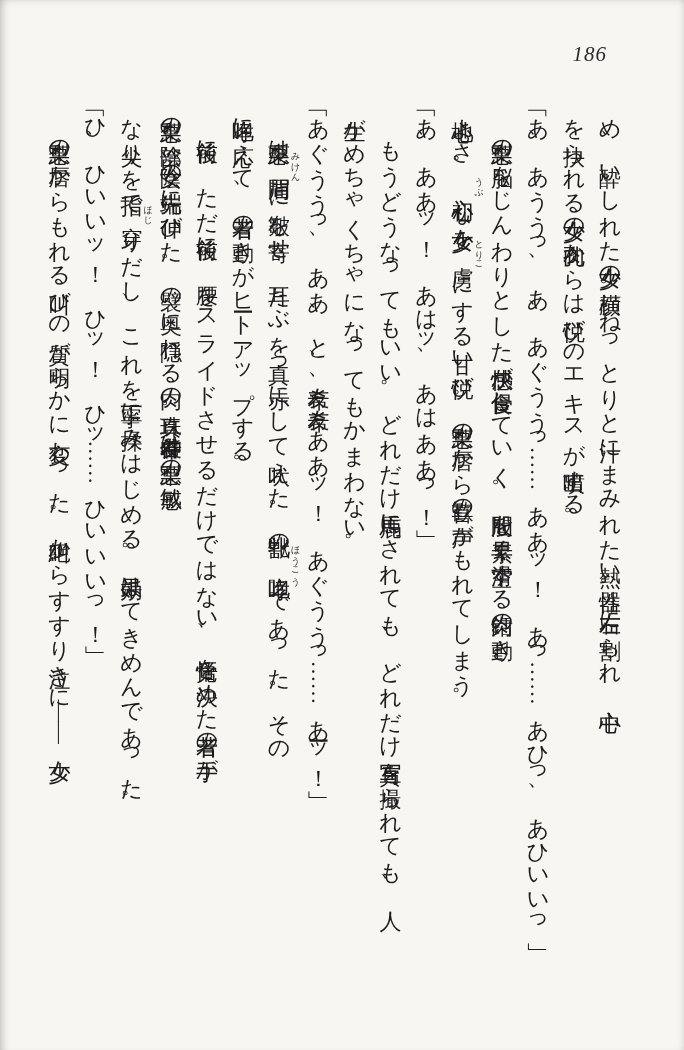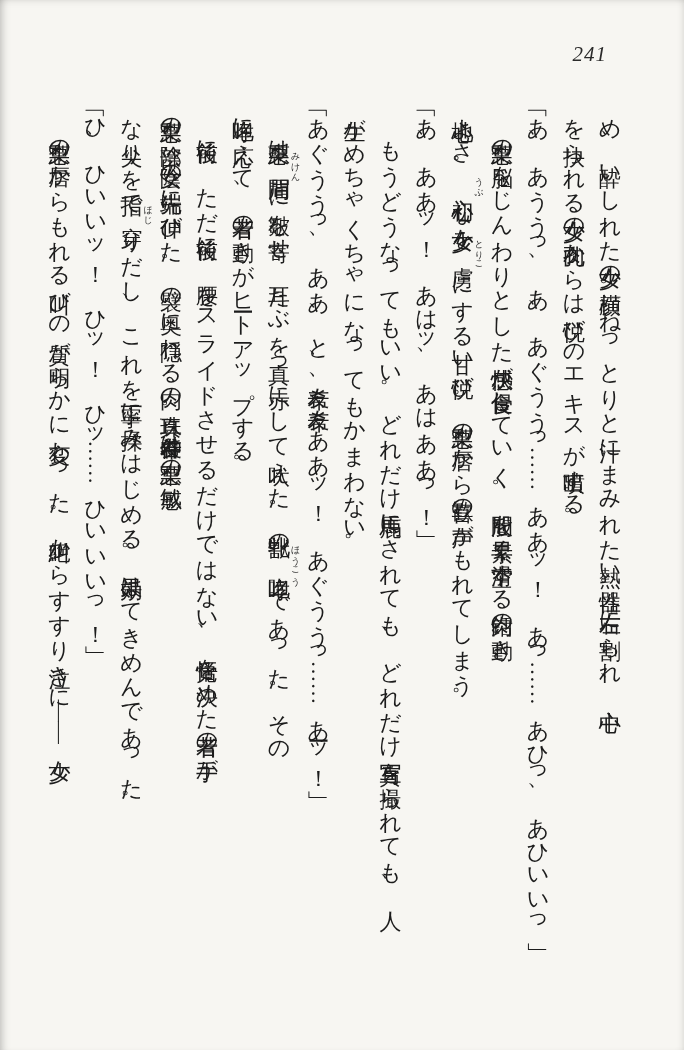--- a/index.html
+++ b/index.html
@@ -52,21 +52,21 @@
   rt {
     font-size: 9px;
     letter-spacing: 0;
     color: #2e2e2e;
   }
 </style>
 </head>
 <body>
 
 <div class="page">
-  <div class="page-number">241</div>
+  <div class="page-number">186</div>
   <div class="text-body">
       <div class="line">め、酔いしれた少女の横顔。ねっとりと汁にまみれた熱い性器。左右に割られ、中心</div>
       <div class="line">を抉られる少女の肉孔からは悦びのエキスが噴出する。</div>
       <div class="line">「あ、あううっ、あ、あぐううっ……ああッ！　あっ……あひっ、あひいいっ」</div>
       <div class="line">　梨恵の脳をじんわりとした快感が侵食していく。股間を素早く滑空する肉銛の動き、</div>
       <div class="line">心地よさ。<ruby>初心<rt>うぶ</rt></ruby>な少女を<ruby>虜<rt>とりこ</rt></ruby>にする甘い悦び。梨恵の唇から歓喜の声がもれてしまう。</div>
       <div class="line">「あ、ああッ！　あはッ、あはああっ！」</div>
       <div class="line">　もうどうなってもいい。どれだけ馬鹿にされても、どれだけ写真を撮られても、人</div>
       <div class="line">生がめちゃくちゃになってもかまわない。</div>
       <div class="line">「あぐううっ、ああ、と、友希、友希、ああッ！　あぐううっ……あーッ！」</div>

